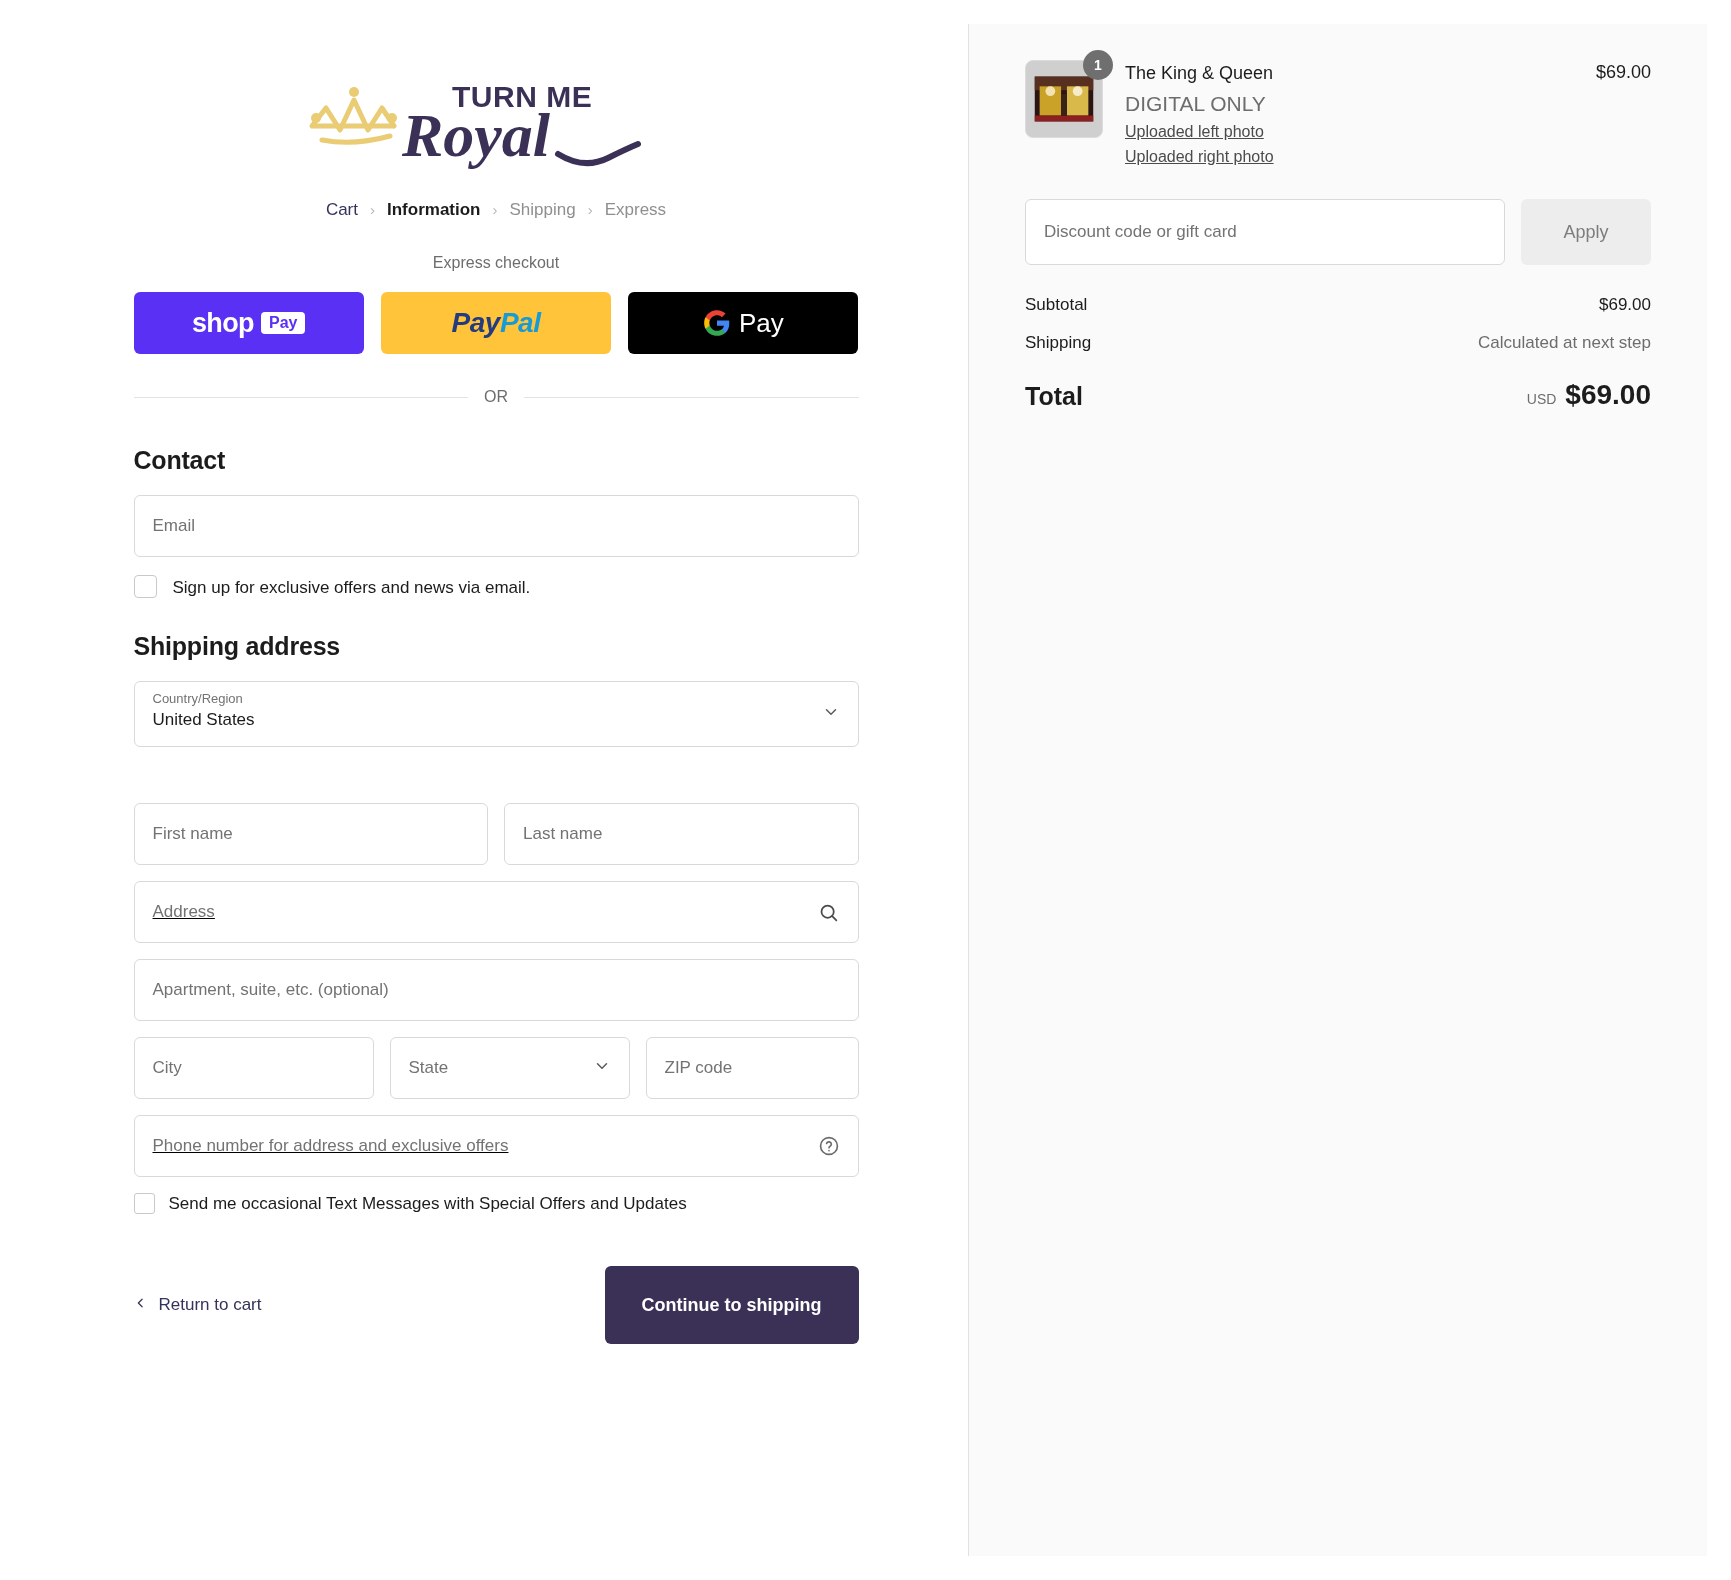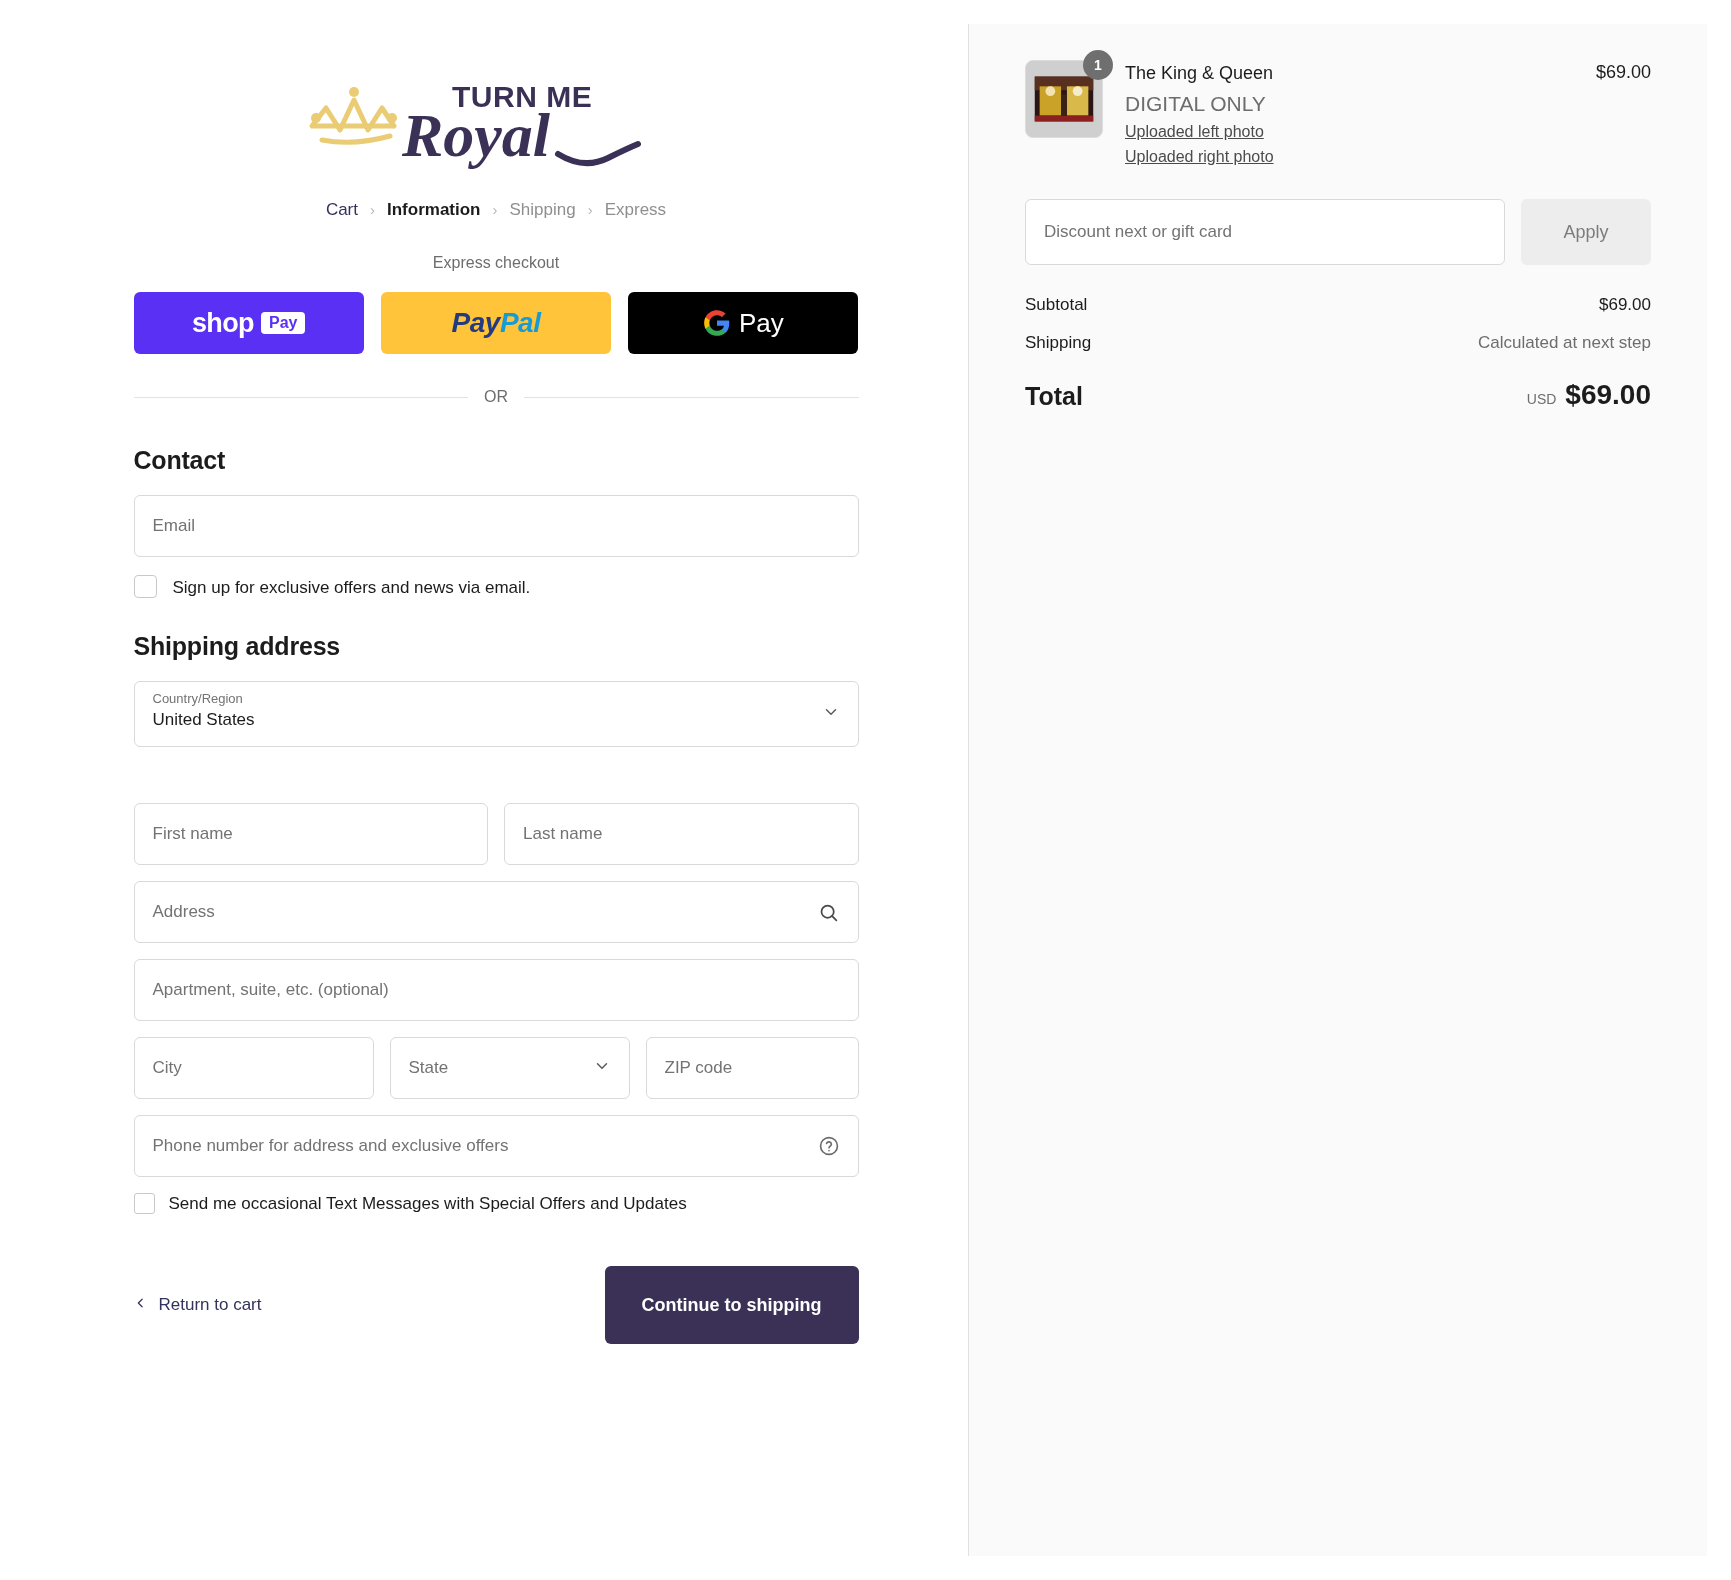--- a/index.html
+++ b/index.html
@@ -136,21 +136,21 @@
     background: #ffffff;
     display: flex;
     align-items: center;
     padding: 0 18px;
     margin-bottom: 16px;
   }
   .field .ph {
     color: #737373;
     font-size: 17px;
   }
-  .field.with-icon { padding-right: 52px; }
+  .field.with-icon { padding-right: 52px; text-decoration: underline; }
   .field-icon {
     position: absolute;
     right: 18px;
     top: 50%;
     transform: translateY(-50%);
     width: 22px;
     height: 22px;
     display: flex;
     align-items: center;
     justify-content: center;
@@ -519,21 +519,21 @@
         <div class="li-title">The King &amp; Queen</div>
         <div class="li-variant">DIGITAL ONLY</div>
         <a class="li-link">Uploaded left photo</a>
         <a class="li-link">Uploaded right photo</a>
       </div>
       <div class="li-price">$69.00</div>
     </div>
 
     <div class="discount-row">
       <div class="discount-input">
-        <span>Discount next or gift card</span>
+        <span>Discount code or gift card</span>
       </div>
       <button class="apply-btn">Apply</button>
     </div>
 
     <div class="total-line">
       <span class="tl-label">Subtotal</span>
       <span class="tl-value">$69.00</span>
     </div>
 
     <div class="total-line">

